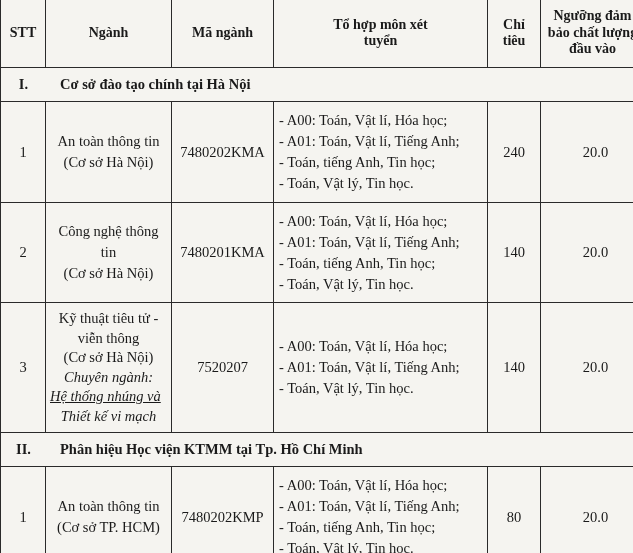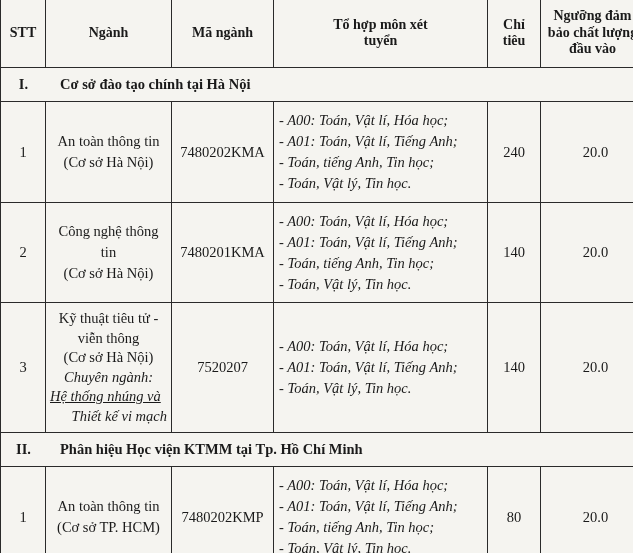--- a/index.html
+++ b/index.html
@@ -61,21 +61,21 @@
     }
     .sec-title {
       margin-left: 14px;
       font-family: Liberation Serif, serif;
     }
     tr.r1 td { height: 100px; }
     tr.r2 td { height: 99px; }
     tr.r3 td { height: 129px; }
     tr.r4 td { height: 100px; }
     .italic { font-style: italic; }
-    .combo-line { display: block; font-style: italic; }
+    .combo-line { display: block; }
     .major-line { display: block; }
   </style>
 </head>
 <body>
 
 <div class="page">
   <table>
     <colgroup>
       <col style="width:45px">
       <col style="width:126px">
@@ -140,21 +140,21 @@
       </tr>
 
       <tr class="r3">
         <td class="c-stt">3</td>
         <td class="c-major" style="line-height:19.5px;">
           <span class="major-line">Kỹ thuật tiêu tử -</span>
           <span class="major-line">viễn thông</span>
           <span class="major-line">(Cơ sở Hà Nội)</span>
           <span class="major-line italic" style="text-align:center;">Chuyên ngành:</span>
           <span class="major-line italic" style="text-align:left;text-decoration:underline;">Hệ thống nhúng và</span>
-          <span class="major-line italic" style="text-align:right;">Thiết kế vi mạch</span>
+          <span class="major-line italic" style="text-align:center;">Thiết kế vi mạch</span>
         </td>
         <td class="c-code">7520207</td>
         <td class="c-combo">
           <span class="combo-line">- A00: Toán, Vật lí, Hóa học;</span>
           <span class="combo-line">- A01: Toán, Vật lí, Tiếng Anh;</span>
           <span class="combo-line">- Toán, Vật lý, Tin học.</span>
         </td>
         <td class="c-quota">140</td>
         <td class="c-thr">20.0</td>
       </tr>

